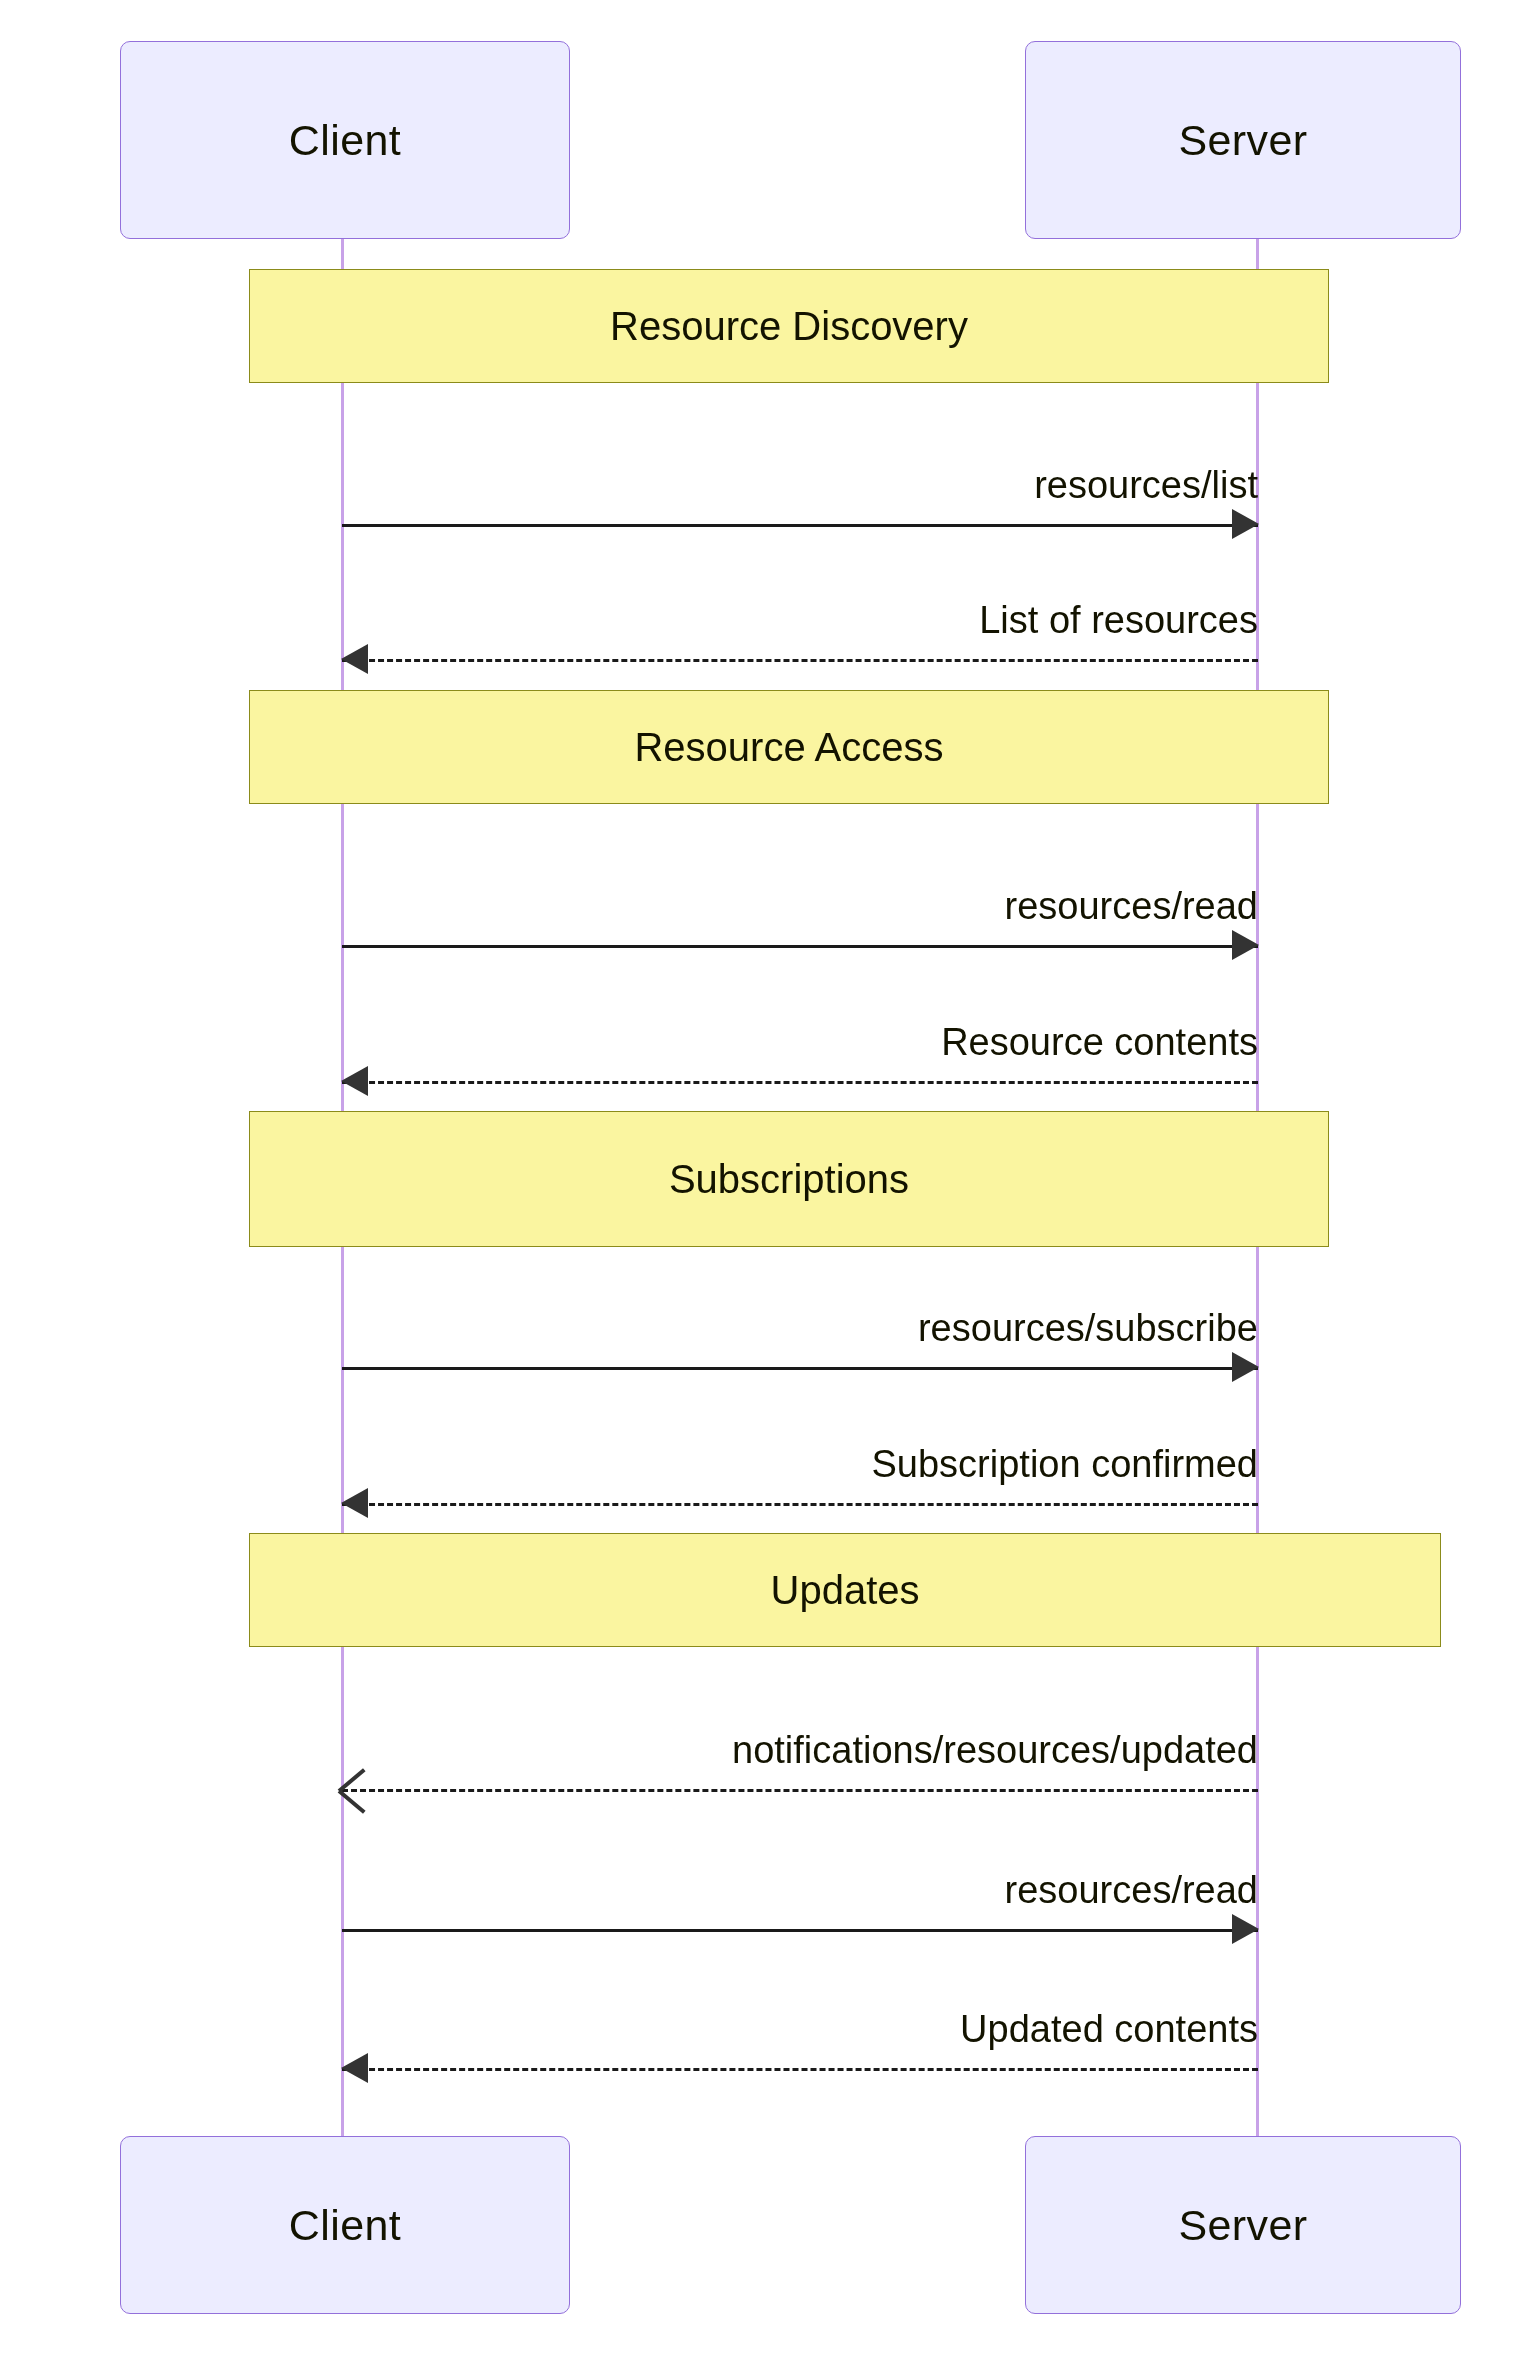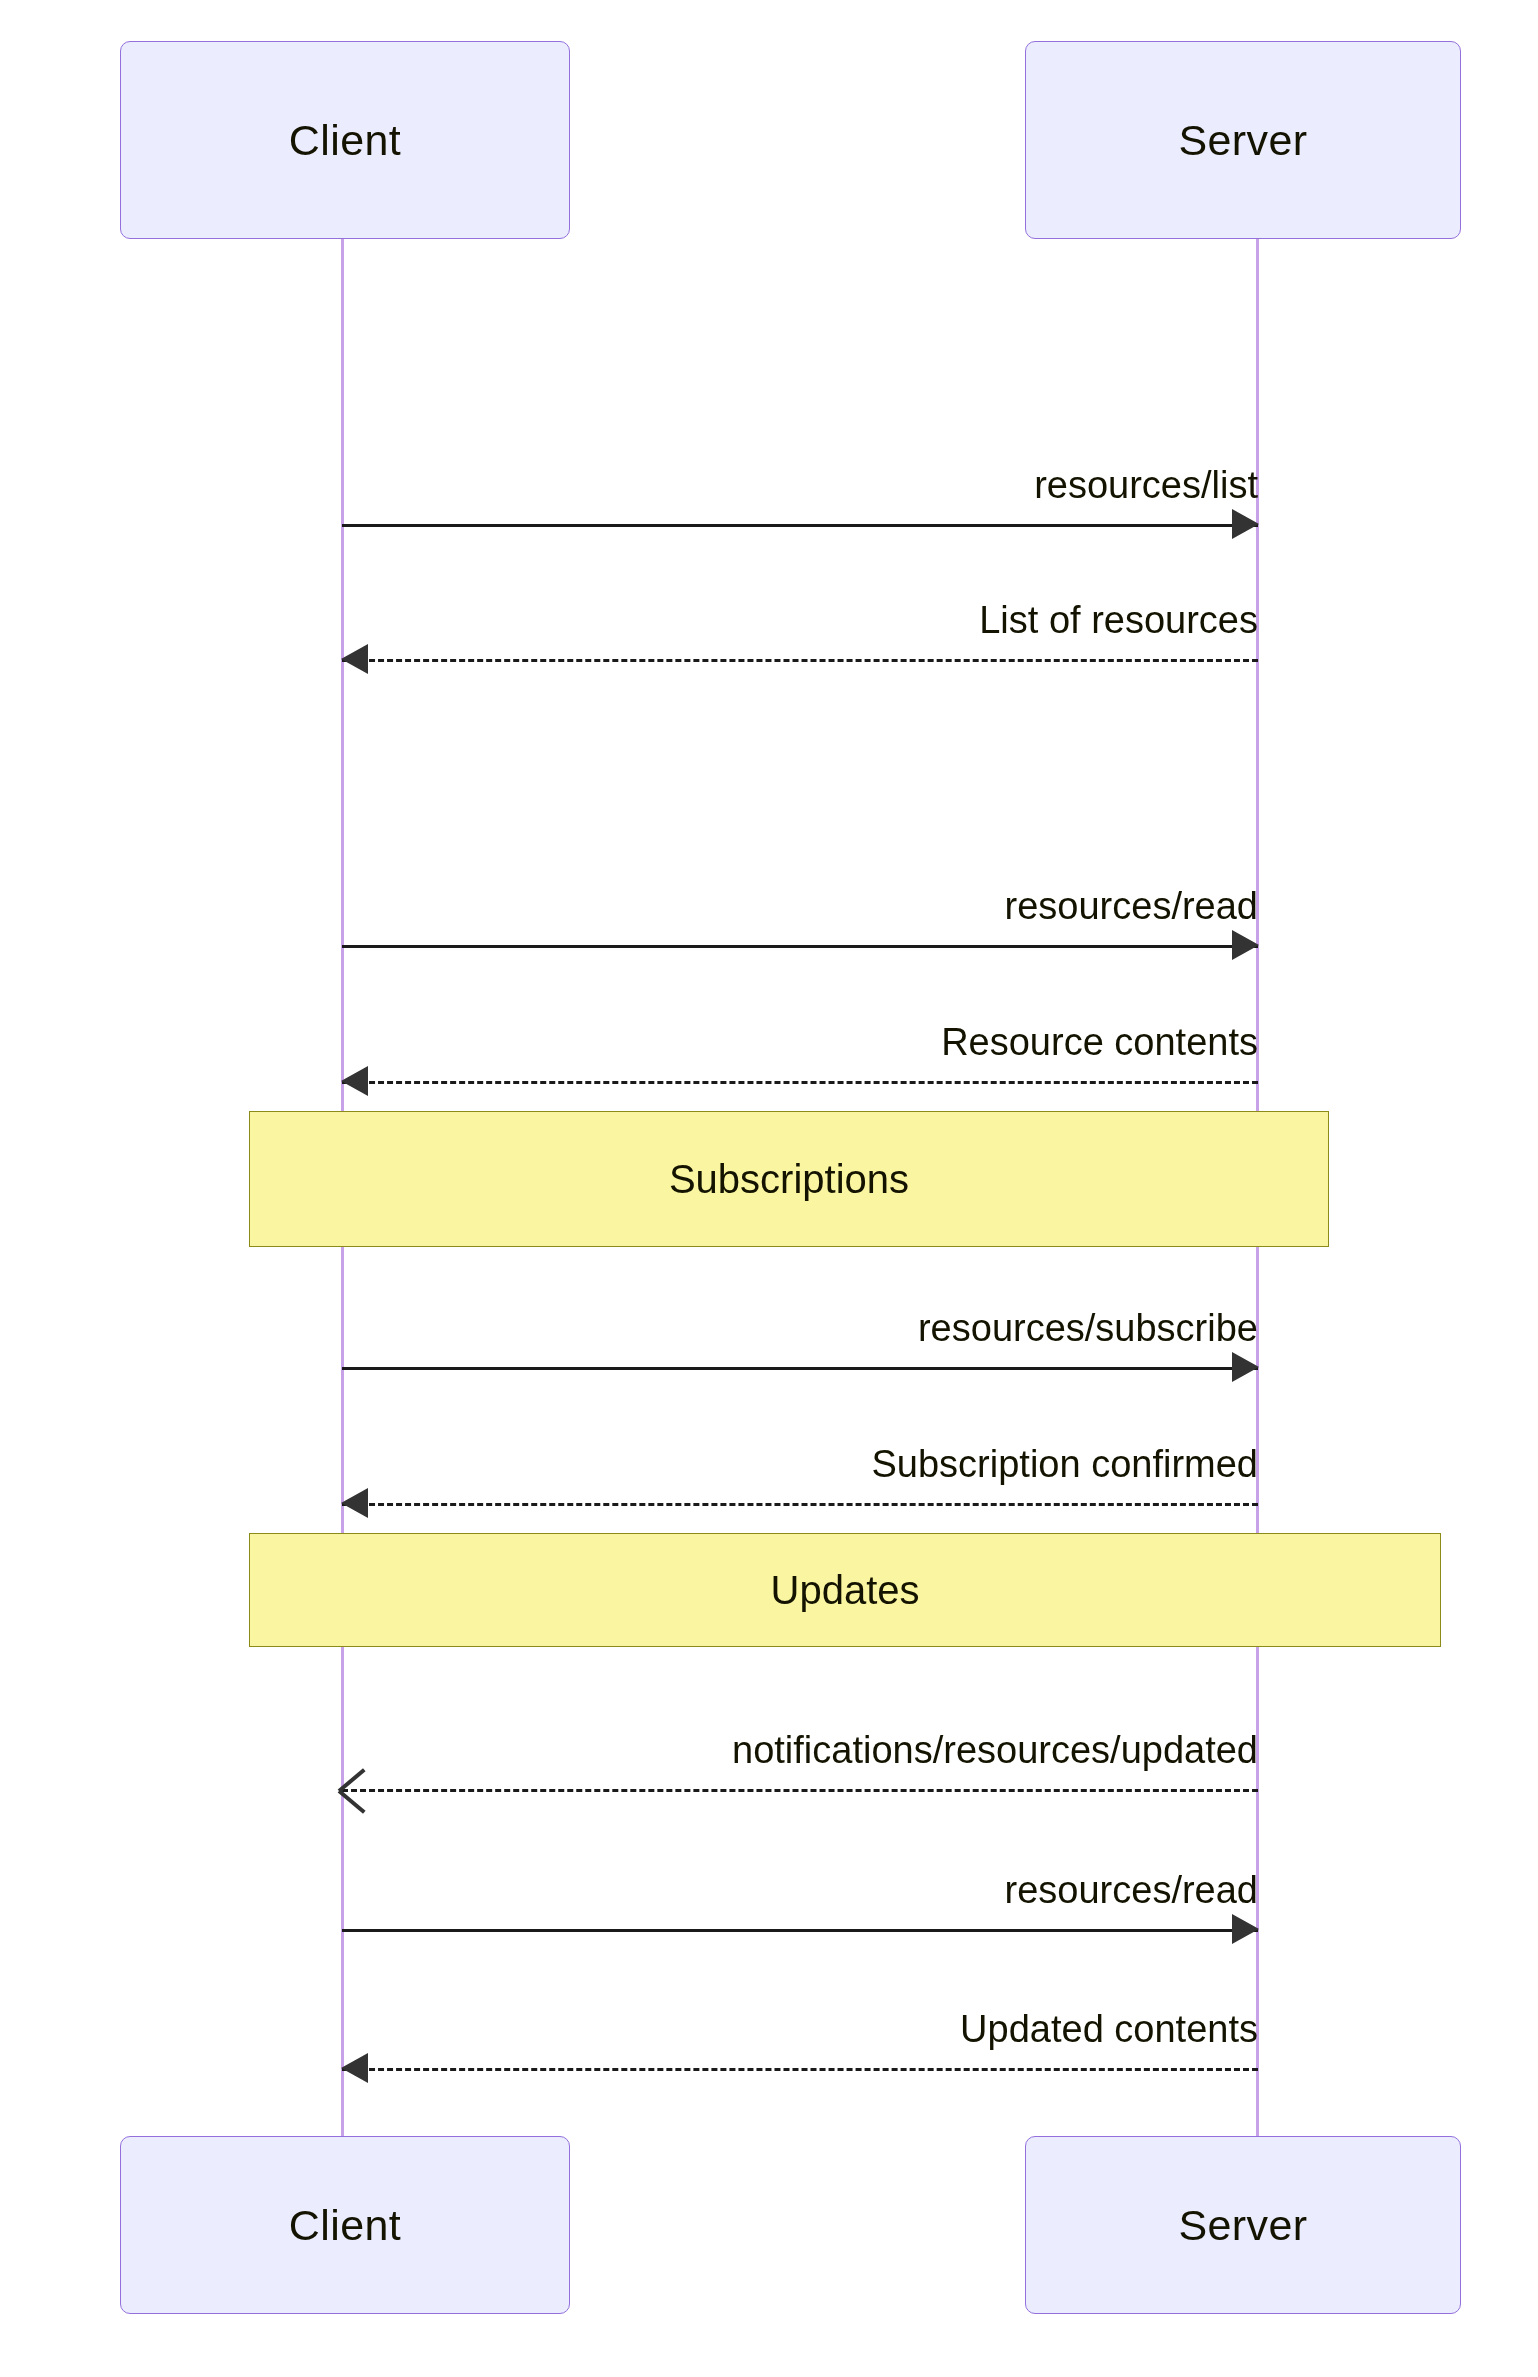--- a/index.html
+++ b/index.html
@@ -123,33 +123,39 @@
   <div class="lifeline" style="left:341px; top:239px; height:1899px;"></div>
   <div class="lifeline" style="left:1256px; top:239px; height:1899px;"></div>
 
   <div class="actor-box" style="left:120px; top:41px; width:450px; height:198px;">
     <span>Client</span>
   </div>
   <div class="actor-box" style="left:1025px; top:41px; width:436px; height:198px;">
     <span>Server</span>
   </div>
 
+  <div class="band" style="left:249px; top:269px; width:1080px; height:114px;">
+    <span class="band-label">Resource Discovery</span>
+  </div>
 
   <div class="msg" style="left:342px; top:524px; width:916px;">
     <div class="msg-line" style="width:916px;"></div>
     <div class="head right"></div>
     <div class="msg-label">resources/list</div>
   </div>
 
   <div class="msg" style="left:342px; top:659px; width:916px;">
     <div class="msg-line dashed" style="width:916px;"></div>
     <div class="head left"></div>
     <div class="msg-label">List of resources</div>
   </div>
 
+  <div class="band" style="left:249px; top:690px; width:1080px; height:114px;">
+    <span class="band-label">Resource Access</span>
+  </div>
 
   <div class="msg" style="left:342px; top:945px; width:916px;">
     <div class="msg-line" style="width:916px;"></div>
     <div class="head right"></div>
     <div class="msg-label">resources/read</div>
   </div>
 
   <div class="msg" style="left:342px; top:1081px; width:916px;">
     <div class="msg-line dashed" style="width:916px;"></div>
     <div class="head left"></div>

